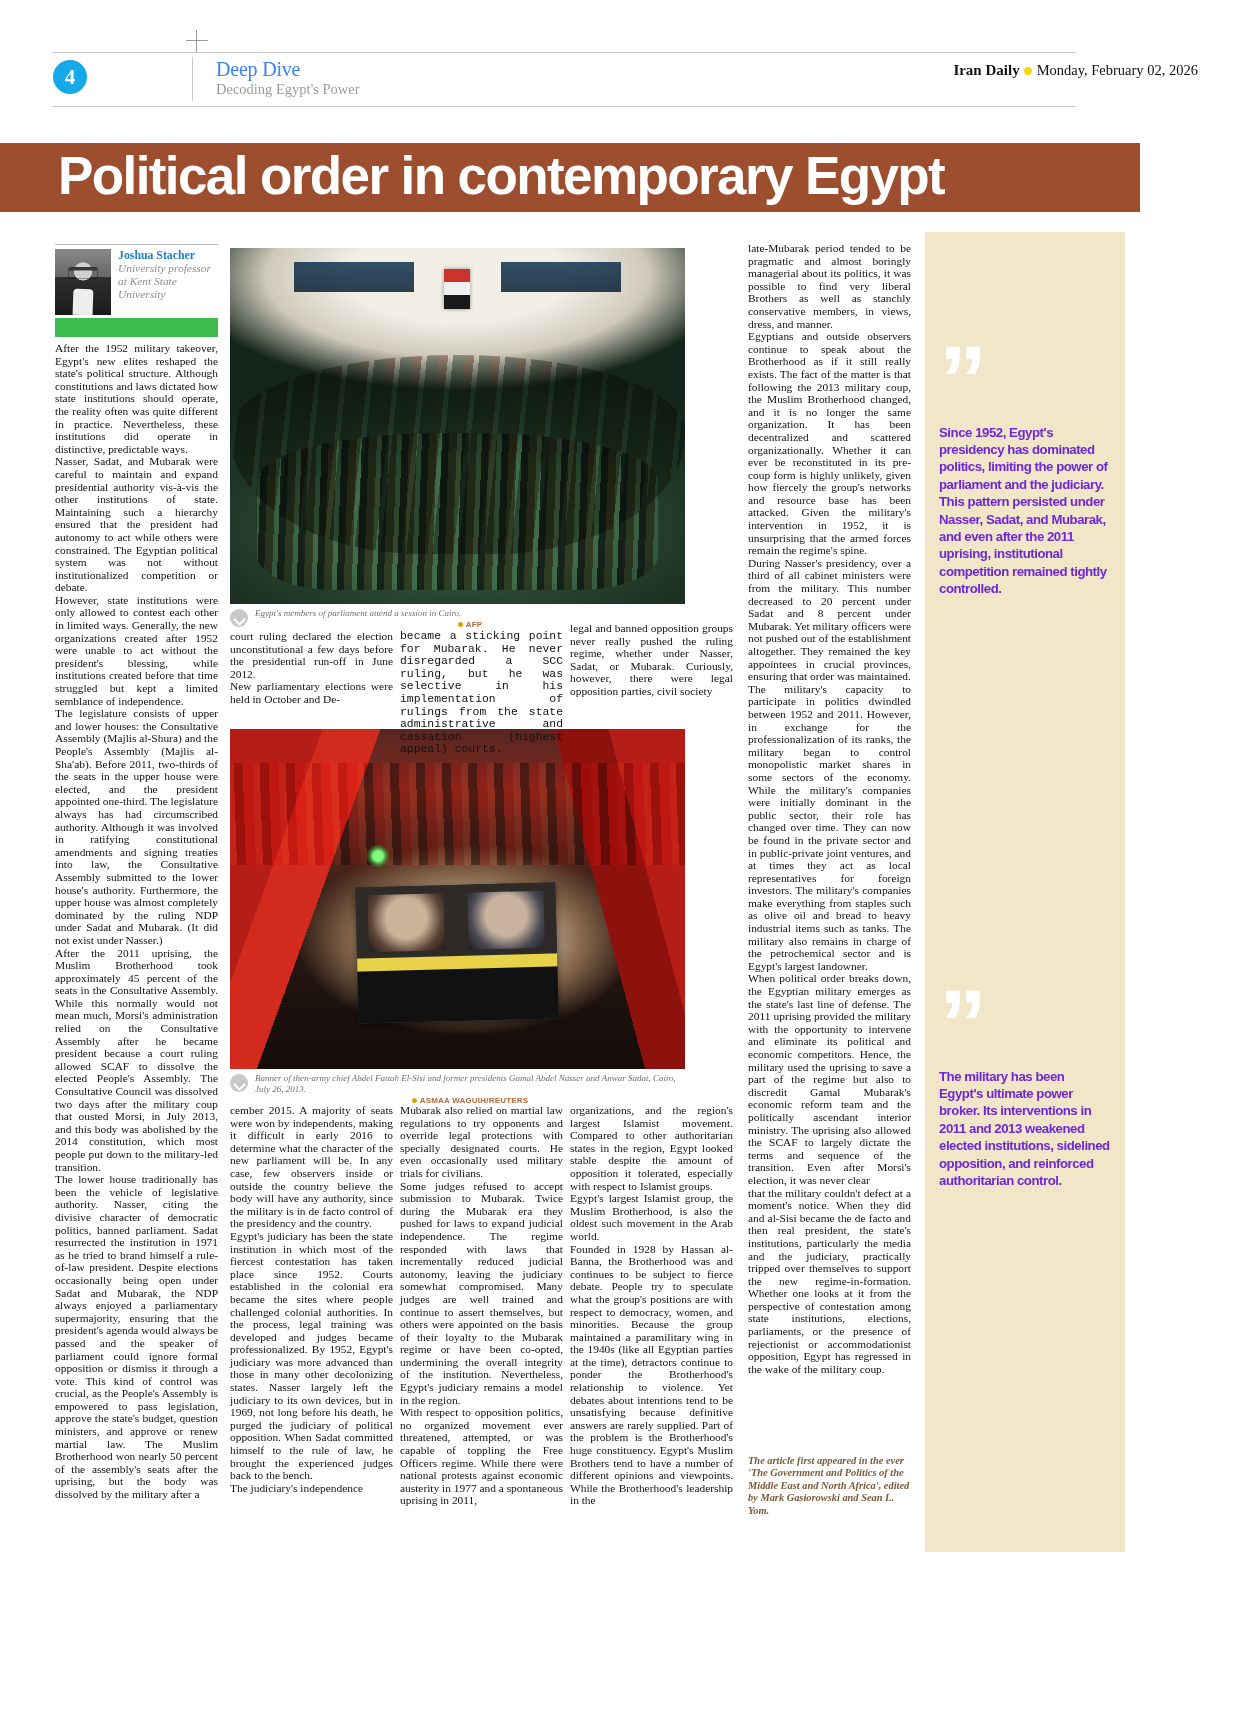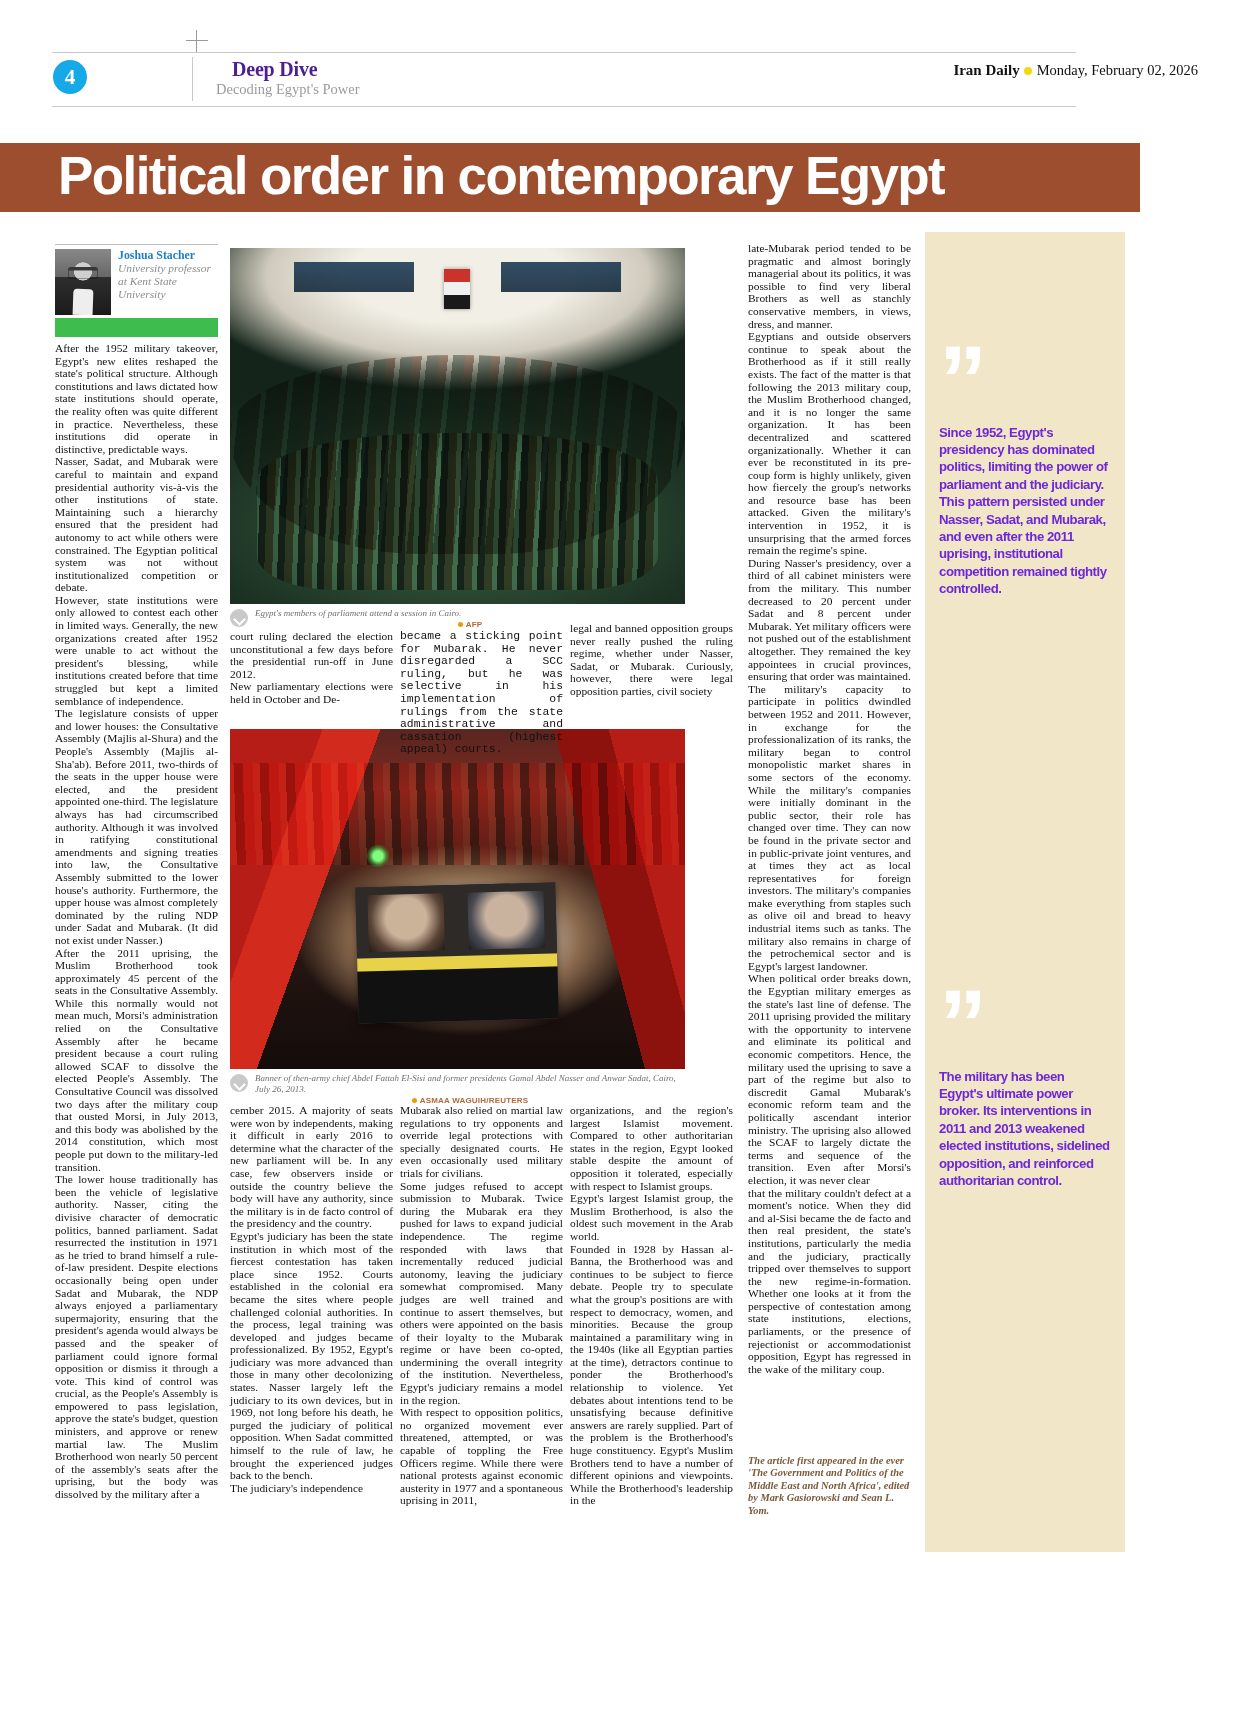--- a/index.html
+++ b/index.html
@@ -23,23 +23,23 @@
   .hdr-rule-top { position:absolute; left:52px; top:52px; width:1024px; height:1px; background:#c9c9c9; }
   .hdr-rule-bot { position:absolute; left:52px; top:106px; width:1024px; height:1px; background:#c9c9c9; }
   .page-badge {
     position:absolute; left:53px; top:60px; width:34px; height:34px;
     border-radius:50%; background:#16a9e8; color:#fff;
     font-family:"Liberation Serif", serif; font-weight:bold; font-size:21px;
     display:flex; align-items:center; justify-content:center; line-height:1;
   }
   .hdr-divider { position:absolute; left:192px; top:57px; width:1px; height:44px; background:#c9c9c9; }
   .sec-title {
-    position:absolute; left:232px; top:58px;
-    font-family:"Liberation Serif", serif; font-weight:bold; font-size:20px;
-    letter-spacing:-.2px; color:#4c1d95;
+    position:absolute; left:216px; top:58px;
+    font-family:"Liberation Serif", serif; font-weight:normal; font-size:20px;
+    letter-spacing:-.2px; color:#3b82f6;
   }
   .sec-sub {
     position:absolute; left:216px; top:81px;
     font-family:"Liberation Serif", serif; font-size:14.5px; color:#9b9b9b;
   }
   .masthead {
     position:absolute; right:52px; top:62px;
     font-family:"Liberation Serif", serif; font-size:14.5px; color:#111;
     white-space:nowrap;
   }

